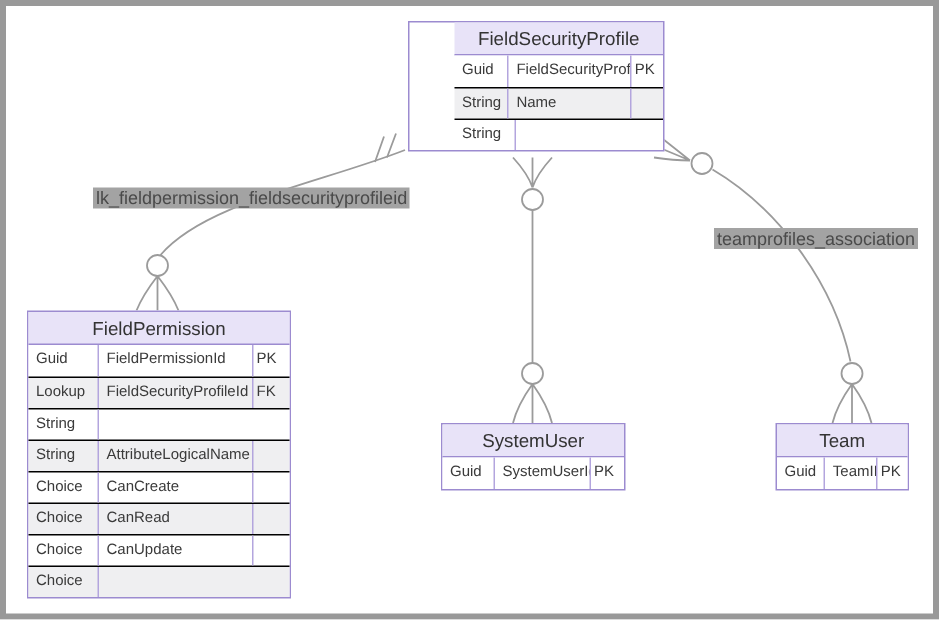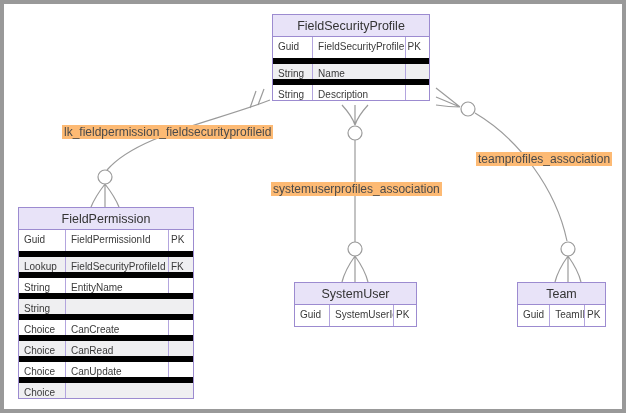--- a/index.html
+++ b/index.html
@@ -23,30 +23,30 @@
   .entity-header {
     background:#e8e3f8;
     text-align:center;
     font-size:12.5px;
     height:22px; line-height:22px;
     border-bottom:1px solid #9c8bd0;
     white-space:nowrap; overflow:hidden;
     color:#333333;
   }
   .entity-row { display:flex; height:21px; line-height:20px; background:#ffffff; }
-  .entity-row + .entity-row { border-top:6px solid #000000; }
+  .entity-row + .entity-row { border-top:1px solid #000000; }
   .entity-row:nth-child(odd) { background:#efeff1; }
   .cell { padding:0 5px; white-space:nowrap; overflow:hidden; }
   .cell + .cell { border-left:1px solid #b3a5de; }
   .cell.key { text-align:left; padding:0 2px; }
   .rel-label {
     position:absolute;
     font-size:12px;
     color:#4a4a4a;
-    background:#fdba74;
+    background:#a3a3a3;
     white-space:nowrap;
     padding:0 2px;
   }
 </style>
 </head>
 <body>
 
 <div id="frame">
 
   <svg id="wires" width="618" height="405" viewBox="0 0 618 405">
@@ -71,61 +71,59 @@
         <path d="M432 84 Q446 95 456 103 M432 93 L456 103 M432 101 Q445 103 456 103"></path>
         <circle cx="464" cy="105" r="7" fill="#ffffff"></circle>
         <path d="M471 109 C 515 135, 552 185, 563 237"></path>
         <circle cx="564" cy="245" r="7" fill="#ffffff"></circle>
         <path d="M564 252 Q554 266 551 278 M564 252 L564 278 M564 252 Q574 266 577 278"></path>
       </g>
     </g>
   </svg>
 
   <div class="rel-label" style="left:58px; top:121px;">lk_fieldpermission_fieldsecurityprofileid</div>
-  <div class="rel-label" style="left:267px; top:178px;">systemuserprofiles_association</div>
   <div class="rel-label" style="left:472px; top:148px;text-align:right;">teamprofiles_association</div>
 
-  <div class="entity" style="left:268px; top:10px; width:158px;">
+  <div class="entity" style="left:268px; top:10px; width:171px;padding-left:30px;">
     <div class="entity-header">FieldSecurityProfile</div>
     <div class="entity-row">
       <div class="cell type" style="width:40px">Guid</div>
       <div class="cell name" style="width:95px">FieldSecurityProfileId</div>
       <div class="cell key" style="width:25px">PK</div>
     </div>
     <div class="entity-row">
       <div class="cell type" style="width:40px">String</div>
       <div class="cell name" style="width:95px">Name</div>
       <div class="cell key" style="width:25px"></div>
     </div>
     <div class="entity-row">
       <div class="cell type" style="width:40px">String</div>
-      <div class="cell name" style="width:95px">Description</div>
       <div class="cell key" style="width:25px"></div>
     </div>
   </div>
 
   <div class="entity" style="left:14px; top:203px; width:176px;">
     <div class="entity-header">FieldPermission</div>
     <div class="entity-row">
       <div class="cell type" style="width:46px">Guid</div>
       <div class="cell name" style="width:103px">FieldPermissionId</div>
       <div class="cell key" style="width:25px">PK</div>
     </div>
     <div class="entity-row">
       <div class="cell type" style="width:46px">Lookup</div>
       <div class="cell name" style="width:103px">FieldSecurityProfileId</div>
       <div class="cell key" style="width:25px">FK</div>
     </div>
     <div class="entity-row">
       <div class="cell type" style="width:46px">String</div>
-      <div class="cell name" style="width:103px">EntityName</div>
       <div class="cell key" style="width:25px"></div>
     </div>
     <div class="entity-row">
       <div class="cell type" style="width:46px">String</div>
+      <div class="cell name" style="width:103px">AttributeLogicalName</div>
       <div class="cell key" style="width:25px"></div>
     </div>
     <div class="entity-row">
       <div class="cell type" style="width:46px">Choice</div>
       <div class="cell name" style="width:103px">CanCreate</div>
       <div class="cell key" style="width:25px"></div>
     </div>
     <div class="entity-row">
       <div class="cell type" style="width:46px">Choice</div>
       <div class="cell name" style="width:103px">CanRead</div>

